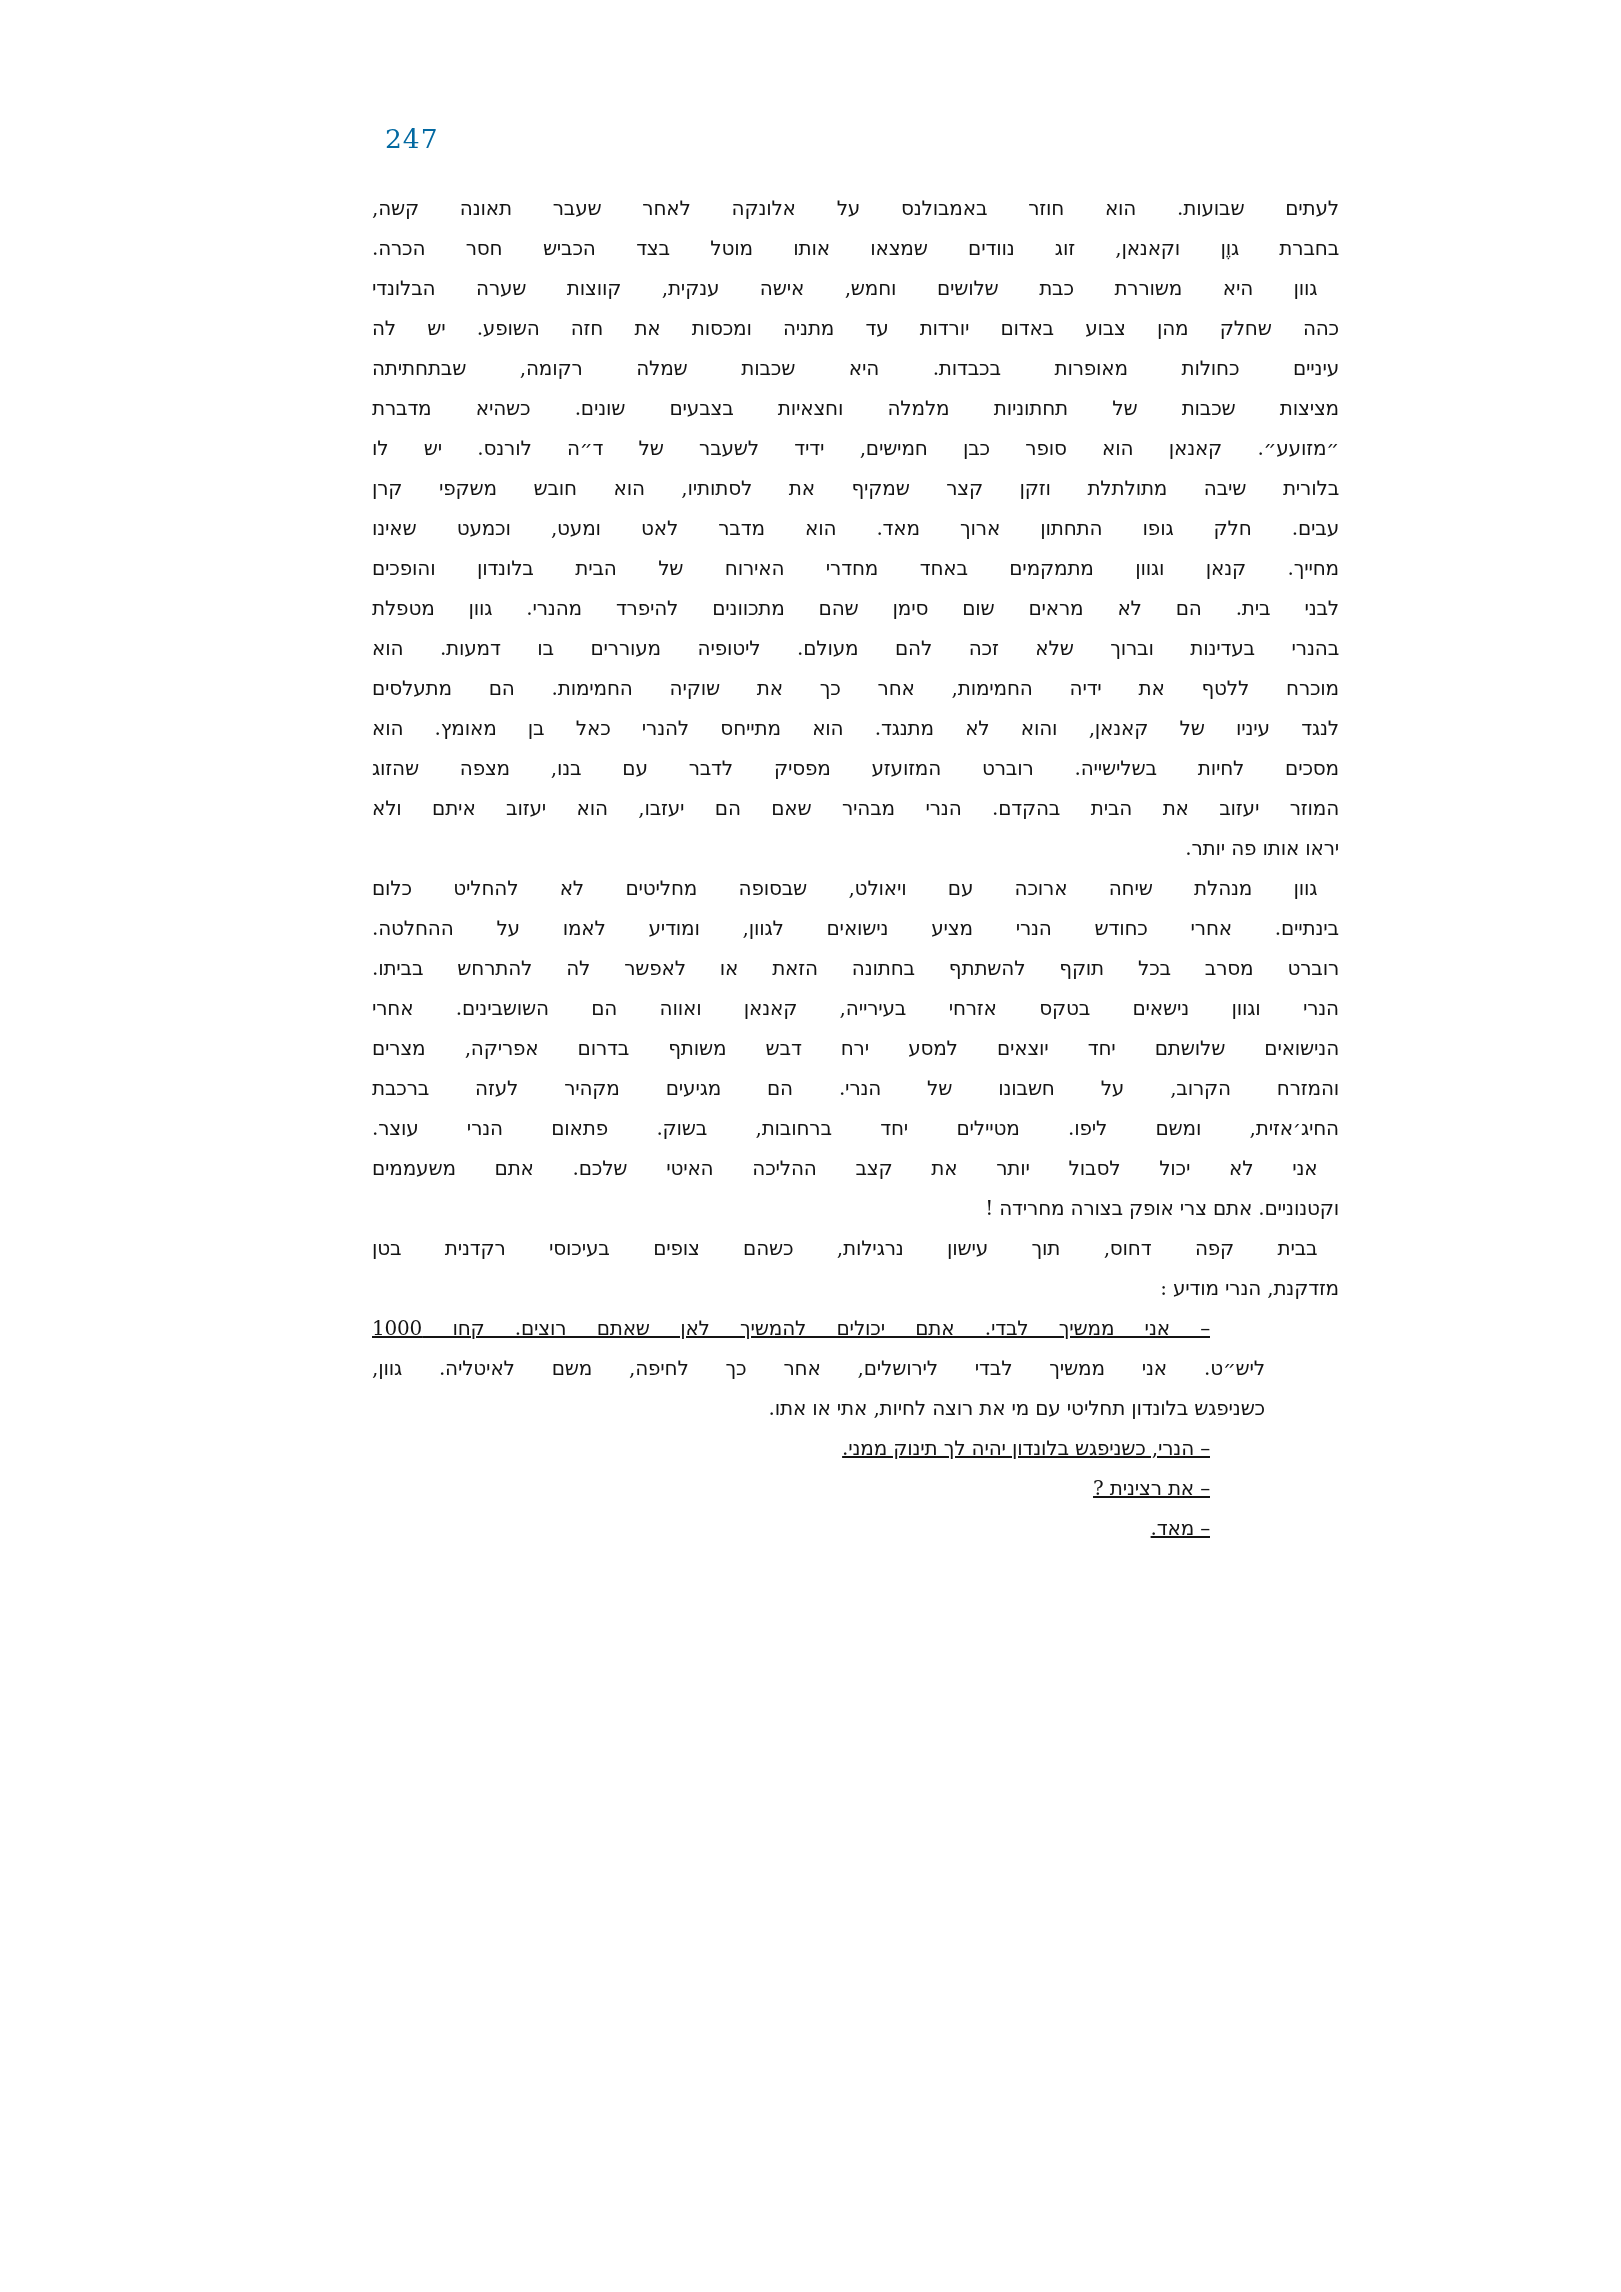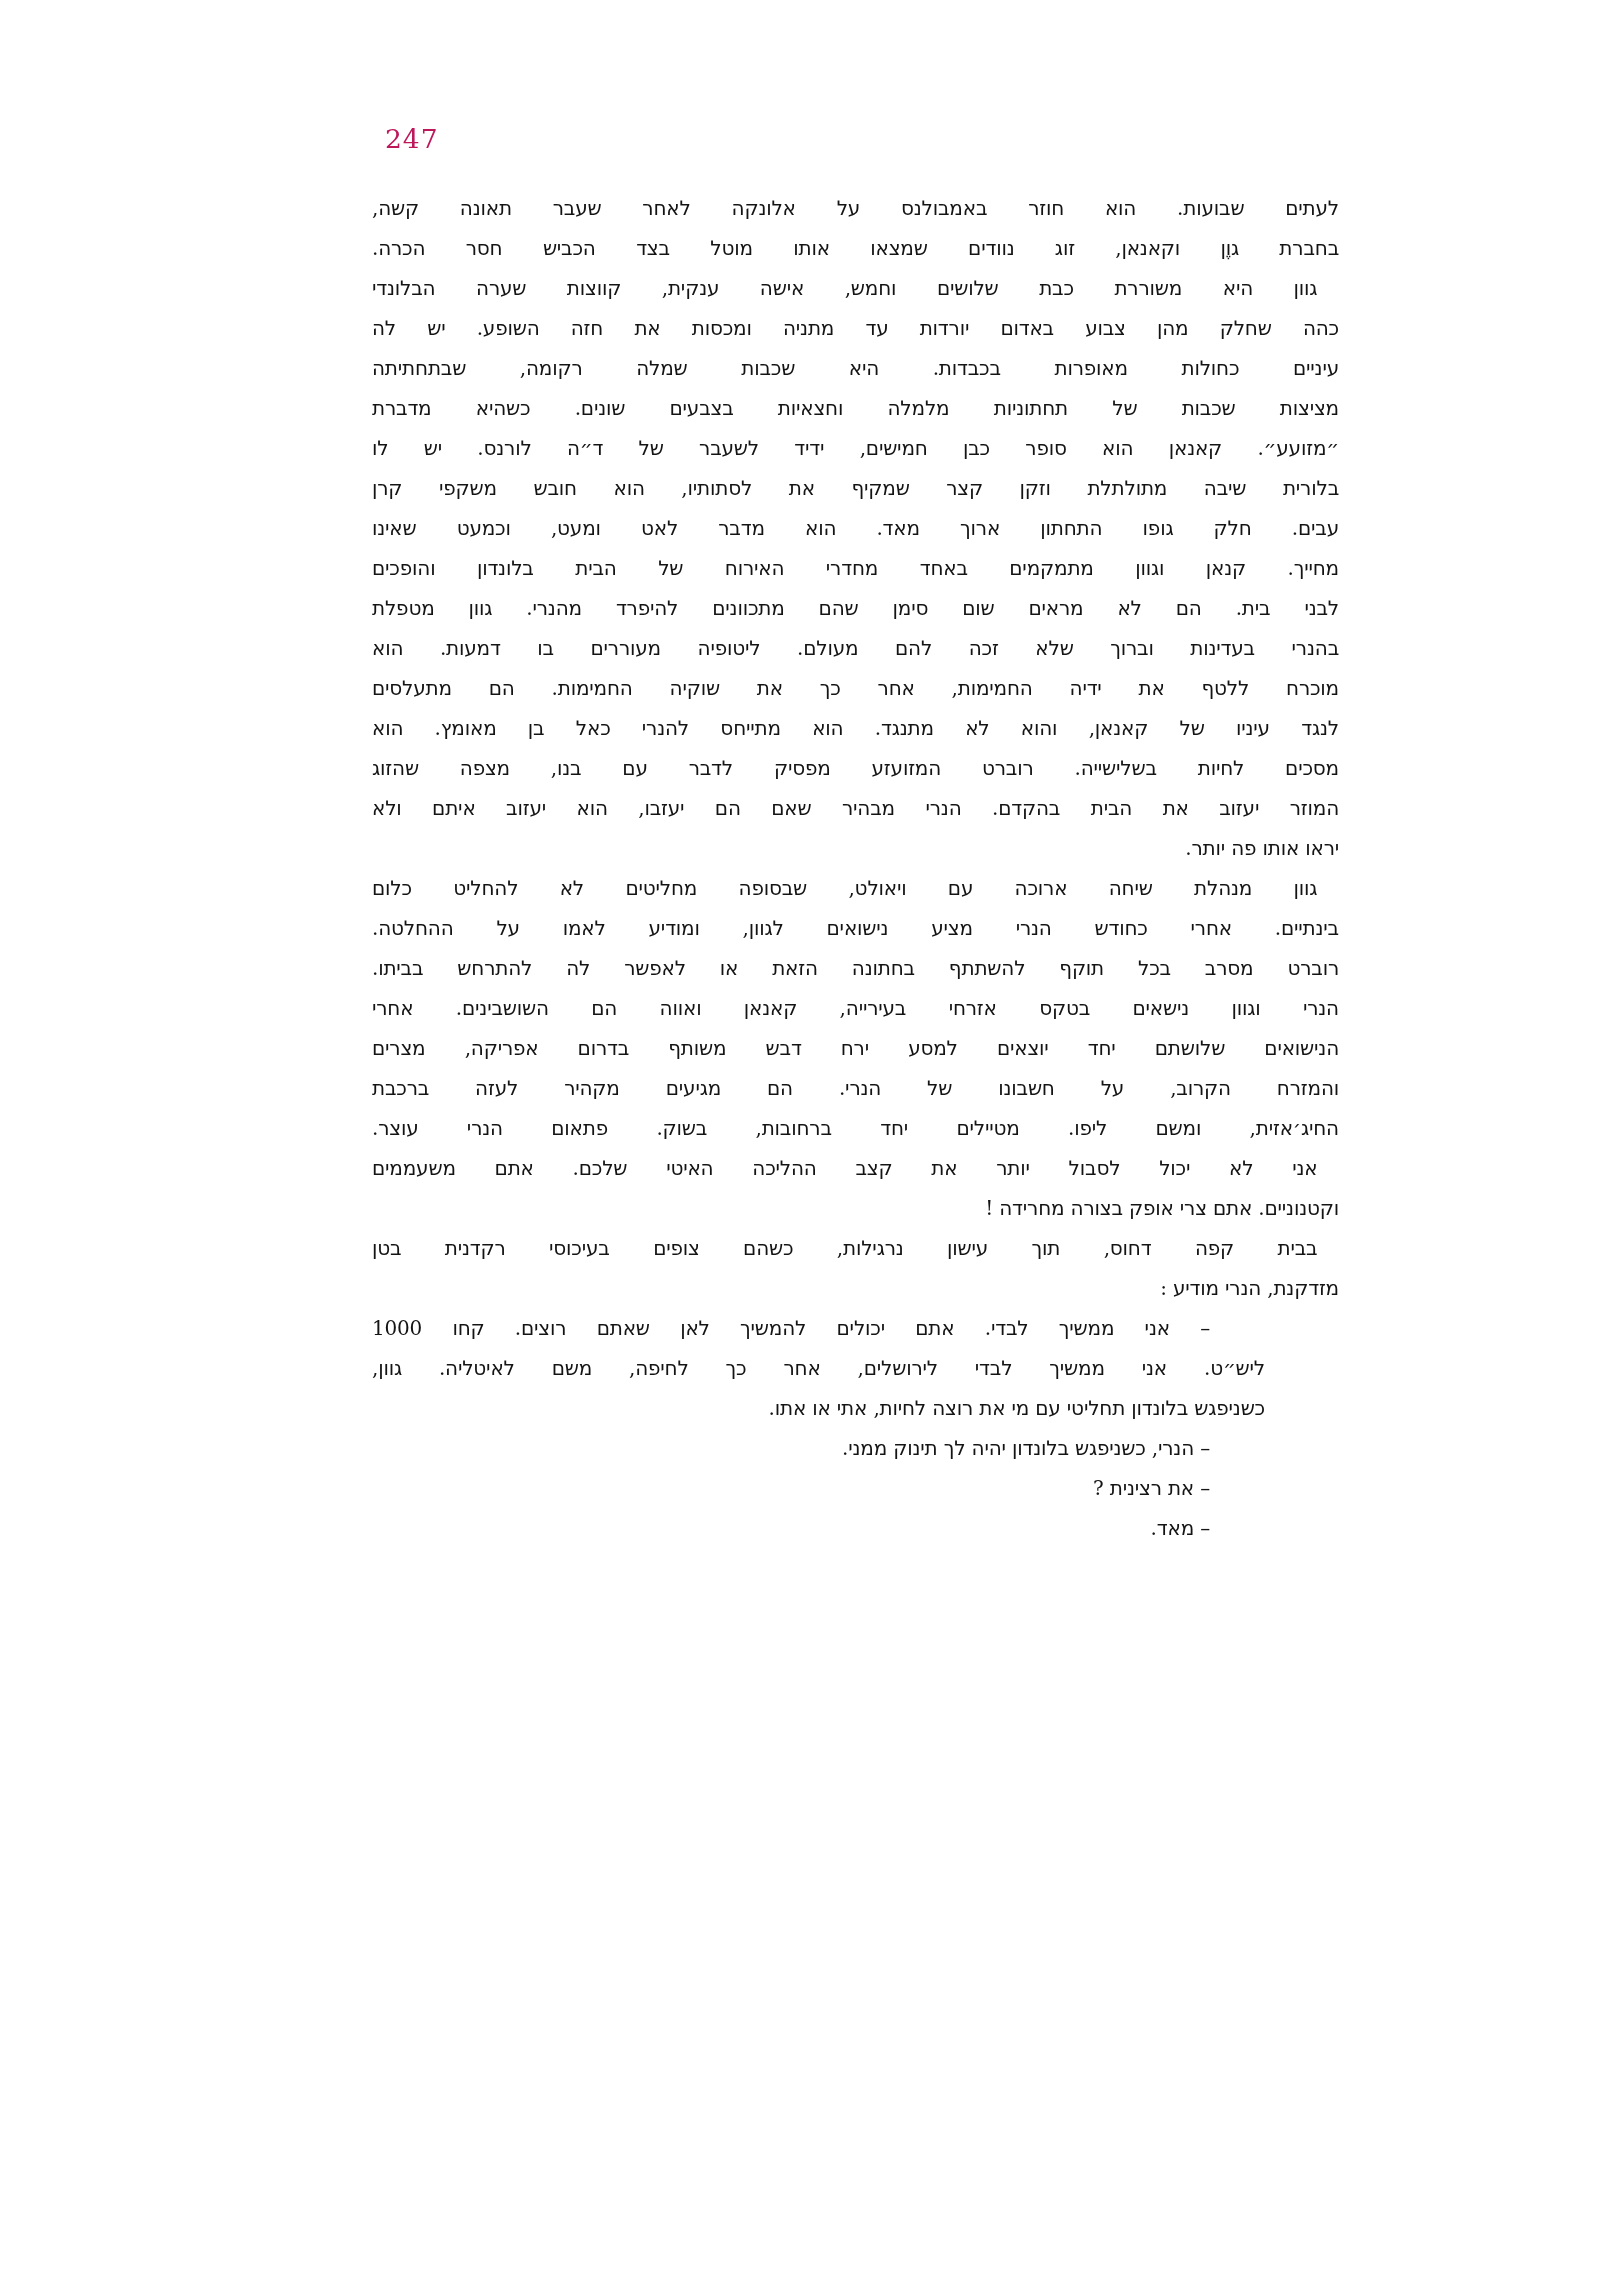--- a/index.html
+++ b/index.html
@@ -17,21 +17,21 @@
   .page {
     position: absolute;
     inset: 0;
   }
   .pagenum {
     position: absolute;
     left: 385px;
     top: 123px;
     font-size: 26.5px;
     letter-spacing: 1px;
-    color: #be185d;
+    color: #0369a1;
     direction: ltr;
   }
   .textblock {
     position: absolute;
     left: 372px;
     top: 188px;
     width: 967px;
     direction: rtl;
     unicode-bidi: embed;
     color: #141414;
@@ -45,21 +45,21 @@
     line-height: 40px;
     text-align: right;
     overflow: hidden;
     white-space: normal;
   }
   .line.j {
     text-align: justify;
     text-align-last: justify;
   }
   .line.indent   { padding-right: 21.6px; }
-  .line.dlg1     { padding-right: 129px; }
+  .line.dlg1     { padding-right: 129px; text-decoration: underline; }
   .line.dlg2     { padding-right: 74px; }
 </style>
 </head>
 <body>
 
 <div class="page">
   <div class="pagenum">247</div>
   <div class="textblock">
       <div class="line j">לעתים שבועות. הוא חוזר באמבולנס על אלונקה לאחר שעבר תאונה קשה,</div>
       <div class="line j">בחברת גוֶן וקאנאן, זוג נוודים שמצאו אותו מוטל בצד הכביש חסר הכרה.</div>

